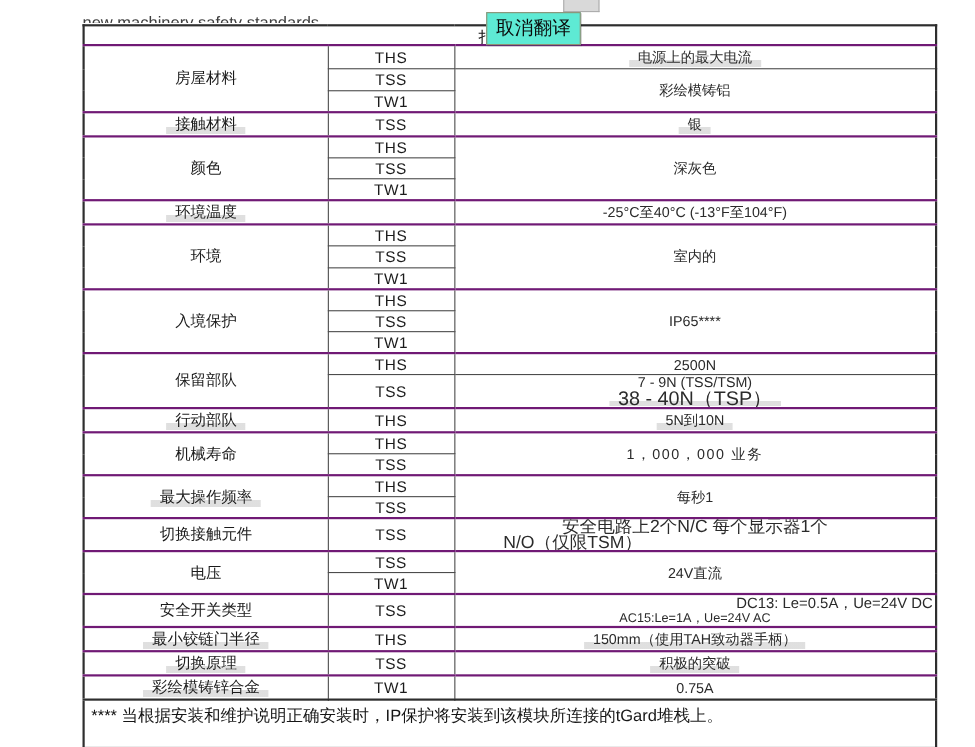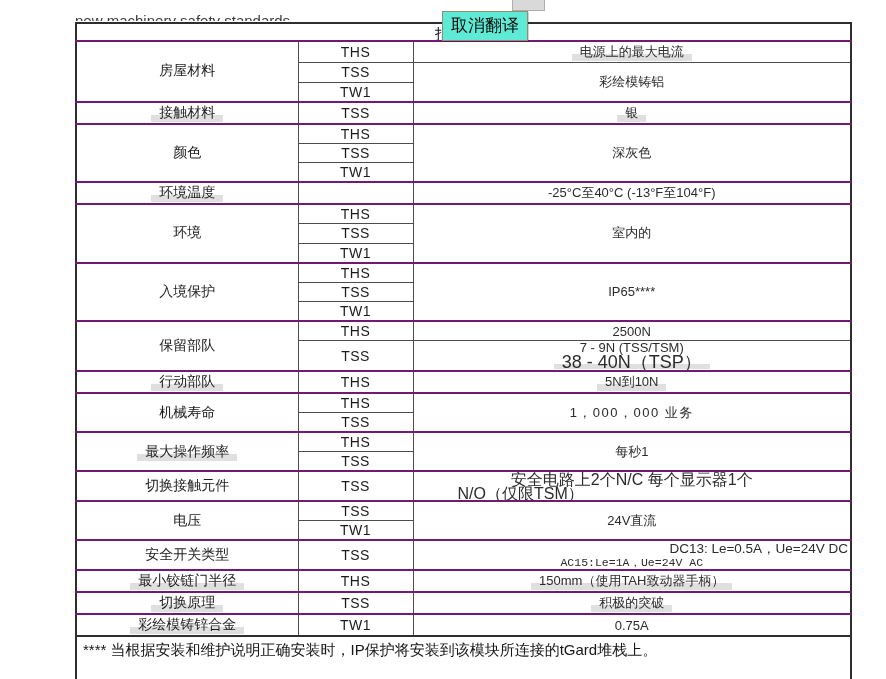--- a/index.html
+++ b/index.html
@@ -35,21 +35,21 @@
   .hdr-cell{position:relative;}
   .hdr-frag{position:absolute;left:358px;top:1px;font-size:15px;color:#111;}
 
   .prop{font-size:14px;color:#1b1b1b;}
   .var{font-size:14px;color:#1b1b1b;letter-spacing:.5px;}
   .val{font-size:13px;color:#2b2b2b;}
   .l1{line-height:14px;}
   .l2{font-size:18px;line-height:13px;}
   .sz12{font-size:16px;}
   .sz135{font-size:13.5px;text-align:right;}
-  .sz115{font-size:11.5px;font-family:Liberation Mono, monospace;}
+  .sz115{font-size:11.5px;}
   .left{text-align:left;padding-left:2px;margin-left:40px;}
   .wide{letter-spacing:1.5px;}
 
   
   .sm{background:linear-gradient(to bottom,rgba(0,0,0,0) 62%,rgba(150,150,150,.30) 62%,
        rgba(150,150,150,.30) 94%,rgba(0,0,0,0) 94%);padding:1px 8px;display:inline-block;}
 </style>
 </head>
 <body>
 

